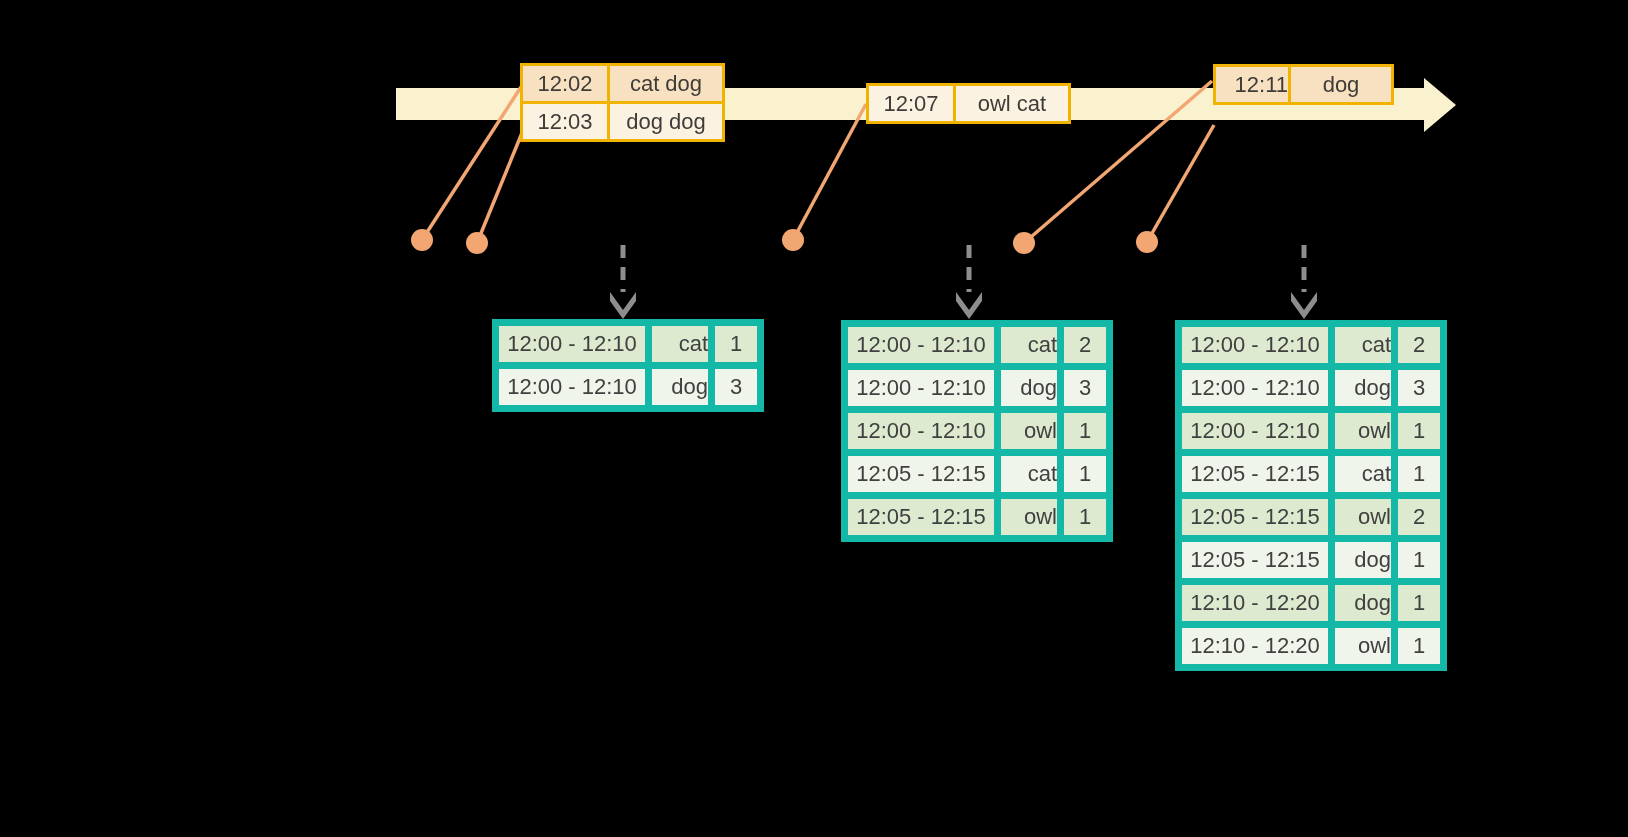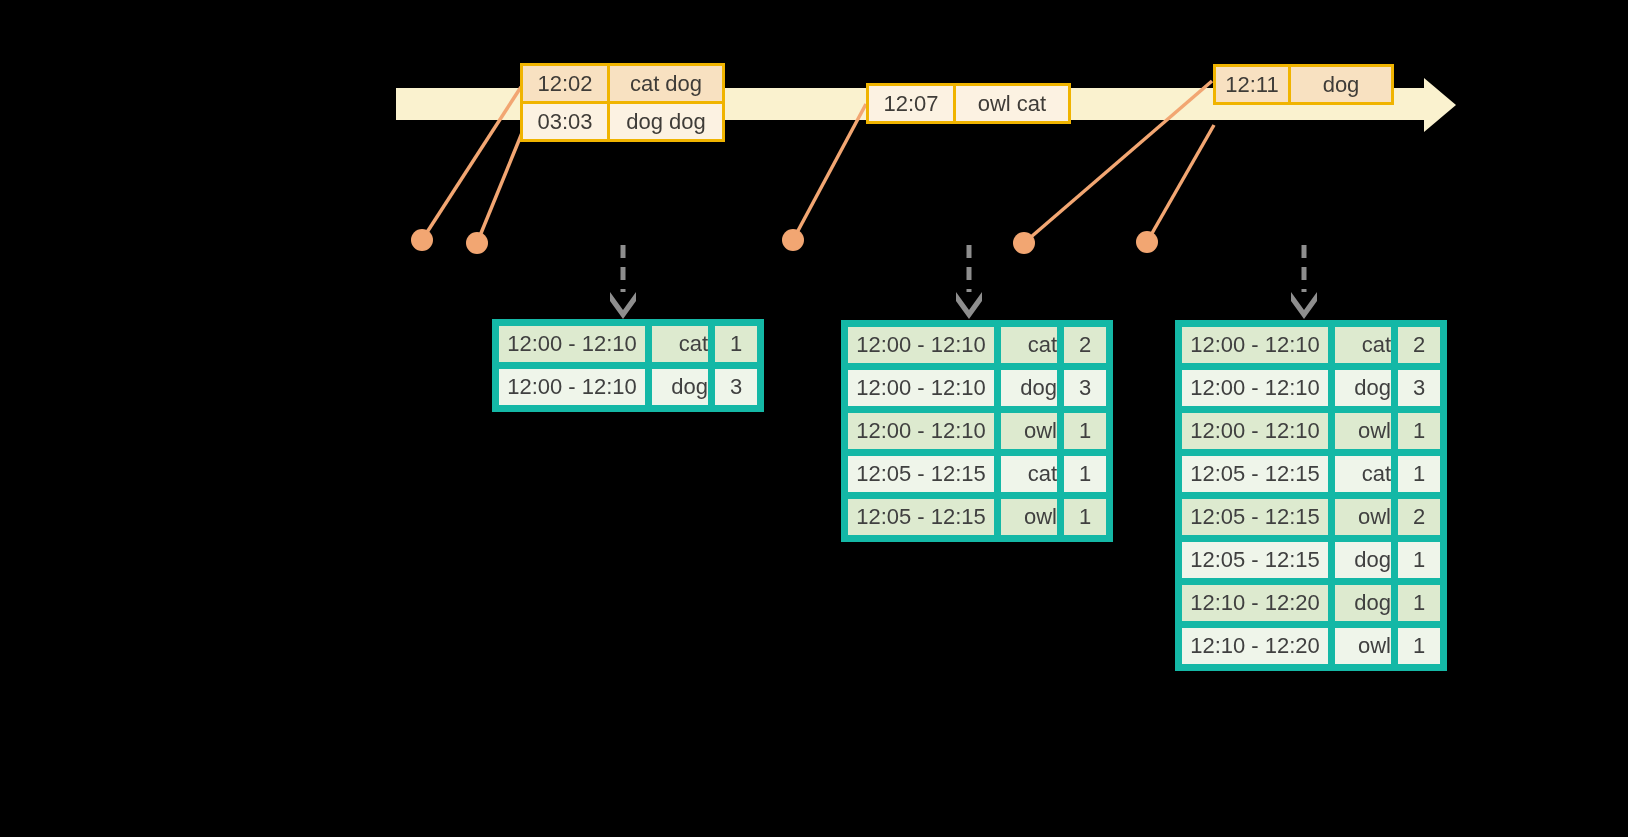--- a/index.html
+++ b/index.html
@@ -36,21 +36,21 @@
     overflow: hidden;
     white-space: nowrap;
   }
   
   .event-table td {
     border: 3px solid #F0B400;
     height: 35px;
   }
   .event-table .c-time  { width: 84px; }
   .event-table .c-words { width: 112px; }
-  #event-table-3 .c-time  { width: 72px; }
+  #event-table-3 .c-time  { width: 72px; text-align: right; }
   #event-table-3 .c-words { width: 100px; }
   .e-dark td  { background: #F8E1C1; }
   .e-light td { background: #FCF2E2; }
   #event-table-1 { left: 520px; top: 63px; }
   #event-table-2 { left: 866px; top: 83px; }
   #event-table-3 { left: 1213px; top: 64px; }
   
   .result-table td {
     border: 7px solid #14b8a6;
     height: 36px;
@@ -98,21 +98,21 @@
     <polygon points="1291,292 1304,310 1317,292 1317,301 1304,319 1291,301" fill="#8E8E8E"></polygon>
   </svg>
 
   <table id="event-table-1" class="event-table">
     <tbody>
         <tr class="e-dark">
       <td class="c-time">12:02</td>
       <td class="c-words">cat dog</td>
     </tr>
     <tr class="e-light">
-      <td class="c-time">03:03</td>
+      <td class="c-time">12:03</td>
       <td class="c-words">dog dog</td>
     </tr>
   </tbody>
     </table>
 
   <table id="event-table-2" class="event-table">
     <tbody>
         <tr class="e-light">
       <td class="c-time">12:07</td>
       <td class="c-words">owl cat</td>

